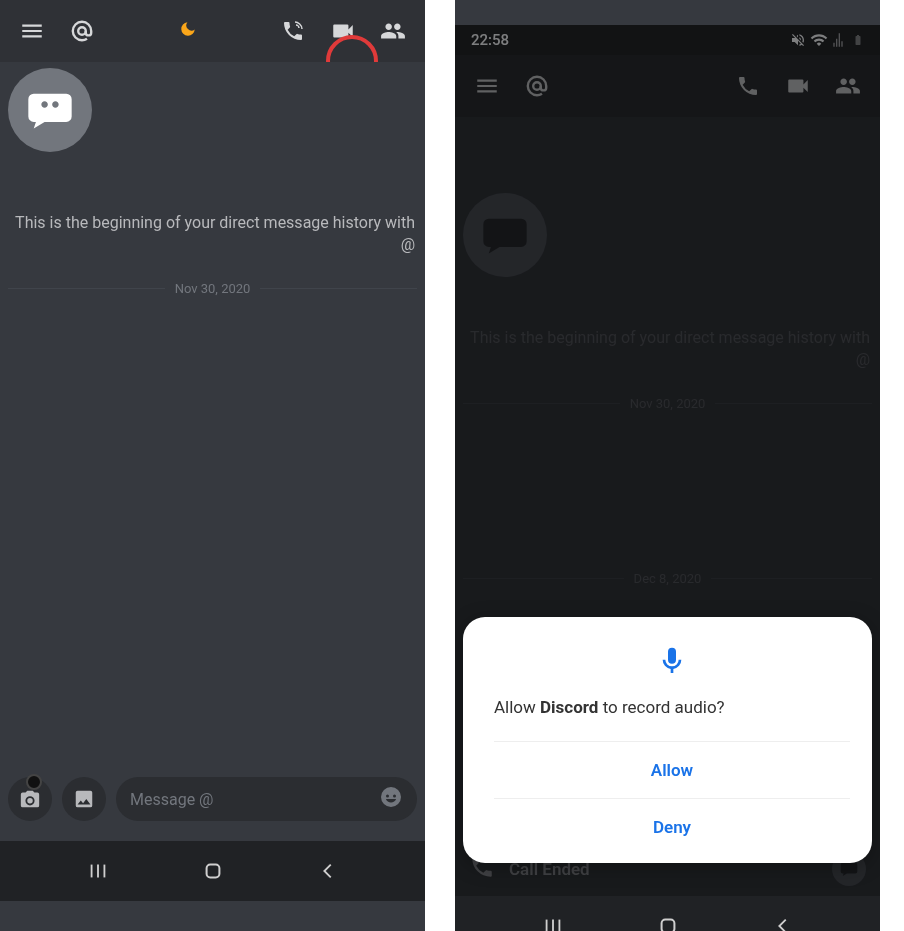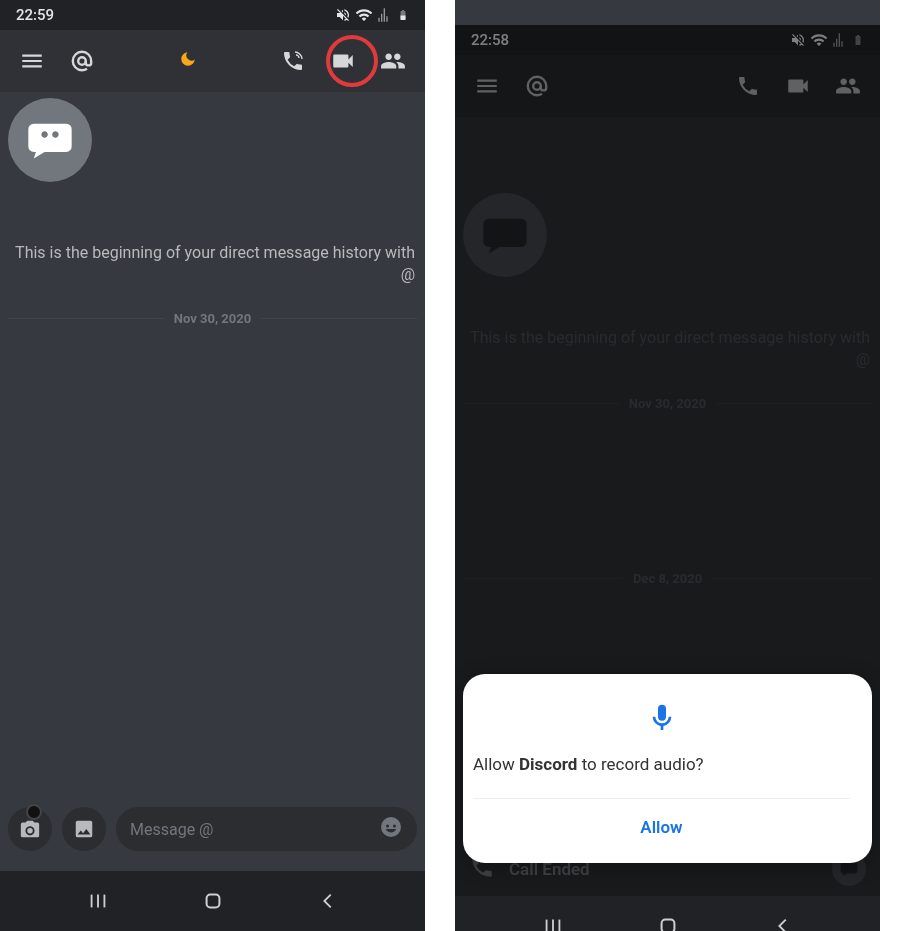--- a/index.html
+++ b/index.html
@@ -92,21 +92,21 @@
   margin-bottom: 10px;
 }
 .date-divider .line {
   flex: 1;
   height: 1px;
   background: #40444b;
 }
 .date-divider .date-text {
   color: #72767d;
   font-size: 13px;
-  font-weight: 700;
+  font-weight: 400;
 }
 .input-row {
   position: absolute;
   bottom: 20px;
   left: 8px;
   right: 8px;
   display: flex;
   align-items: center;
   gap: 10px;
 }
@@ -173,21 +173,21 @@
   margin-left:auto;
 }
 .call-ended-row .mini-avatar svg{width:20px;height:20px;fill:#2b2d31;}
 
 .dialog {
   position: absolute;
   left: 8px; right: 8px;
   bottom: 68px;
   background: #fff;
   border-radius: 22px;
-  padding: 28px 22px 8px 10px;
+  padding: 28px 22px 8px 31px;
   box-shadow: 0 4px 20px rgba(0,0,0,0.3);
   z-index:10;
 }
 .dialog .mic-icon {
   display: flex;
   justify-content: center;
   margin-bottom: 20px;
 }
 .dialog .mic-icon svg { width: 32px; height: 32px; fill: #1a73e8; }
 .dialog .prompt {
@@ -209,38 +209,20 @@
 }
 .dialog-btn:first-of-type { border-top: none; }
 
 
 .body-area.right .avatar-circle { margin-top:70px; margin-bottom:50px; }
 </style>
 </head>
 <body>
 
 <div class="phone">
-  <div class="status-bar">
-    <span class="time">22:59</span>
-    <span class="status-icons">
-      <svg width="16" height="16" viewBox="0 0 24 24">
-          <path d="M16.5 12A4.5 4.5 0 0014 7.97v2.21l2.45 2.45c.03-.2.05-.41.05-.63zm2.5 0c0 .94-.2 1.82-.54 2.64l1.51 1.51A8.796 8.796 0 0021 12c0-4.28-2.99-7.86-7-8.77v2.06c2.89.86 5 3.54 5 6.71zM4.27 3L3 4.27 7.73 9H3v6h4l5 5v-6.73l4.25 4.25c-.67.52-1.42.93-2.25 1.18v2.06a8.99 8.99 0 003.69-1.81L19.73 21 21 19.73l-9-9L4.27 3zM12 4L9.91 6.09 12 8.18V4z"></path>
-        </svg>
-      <svg width="18" height="18" viewBox="0 0 24 24">
-          <path d="M1 9l2 2c4.97-4.97 13.03-4.97 18 0l2-2C16.93 2.93 7.08 2.93 1 9zm8 8l3 3 3-3a4.24 4.24 0 00-6 0zm-4-4l2 2a7.07 7.07 0 0110 0l2-2C15.14 9.14 8.87 9.14 5 13z"></path>
-        </svg>
-      <svg width="16" height="16" viewBox="0 0 24 24">
-          <path d="M2 22h2v-6H2v6zm4 0h2V10H6v12zm4 0h2V2h-2v20zm4 0h2v-8h-2v8z" opacity="0.6"></path>
-        </svg>
-      <svg width="12" height="16" viewBox="0 0 24 24">
-          <path d="M15.67 4H14V2h-4v2H8.33C7.6 4 7 4.6 7 5.33v15.33C7 21.4 7.6 22 8.33 22h7.33c.74 0 1.34-.6 1.34-1.34V5.33C17 4.6 16.4 4 15.67 4z" opacity="0.45"></path>
-          <path d="M7 14h10v7.67c0 .73-.6 1.33-1.33 1.33H8.33C7.6 23 7 22.4 7 21.67V14z" transform="translate(0,-1)"></path>
-        </svg>
-    </span>
-  </div>
 
   <div class="top-bar">
     <div class="icon-btn">
       <svg width="26" height="26" viewBox="0 0 24 24" fill="currentColor">
           <path d="M3 18h18v-2H3v2zm0-5h18v-2H3v2zm0-7v2h18V6H3z"></path>
         </svg>
     </div>
     <div class="icon-btn">
       <svg width="26" height="26" viewBox="0 0 24 24" fill="none" stroke="currentColor" stroke-width="2.2">
           <circle cx="12" cy="12" r="3.5"></circle>
@@ -421,20 +403,21 @@
   <div class="dialog">
     <div class="mic-icon">
       <svg viewBox="0 0 24 24">
           <path d="M12 14a3 3 0 003-3V5a3 3 0 00-6 0v6a3 3 0 003 3zm5-3a5 5 0 01-10 0H5a7 7 0 006 6.92V21h2v-3.08A7 7 0 0019 11h-2z"></path>
         </svg>
     </div>
     <div class="prompt">
       <span>Allow </span><span class="app-name">Discord</span><span> to record audio?</span>
     </div>
     <div class="dialog-btn">Allow</div>
+    <div class="dialog-btn">Deny</div>
   </div>
 
   <div class="nav-bar">
     <div class="nav-btn">
       <svg width="22" height="22" viewBox="0 0 24 24" fill="none" stroke="currentColor" stroke-width="2">
           <line x1="5" y1="5" x2="5" y2="19"></line>
           <line x1="12" y1="5" x2="12" y2="19"></line>
           <line x1="19" y1="5" x2="19" y2="19"></line>
         </svg>
     </div>

